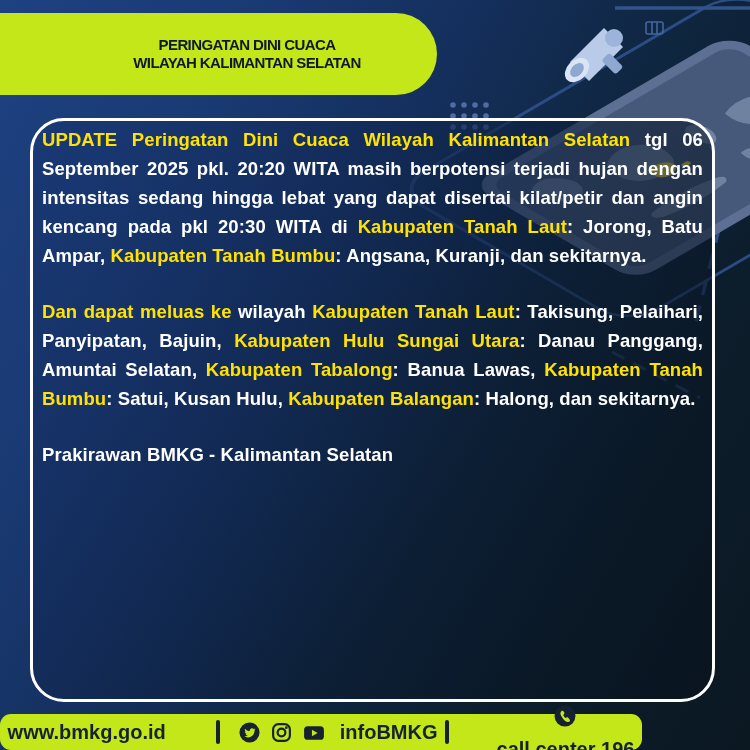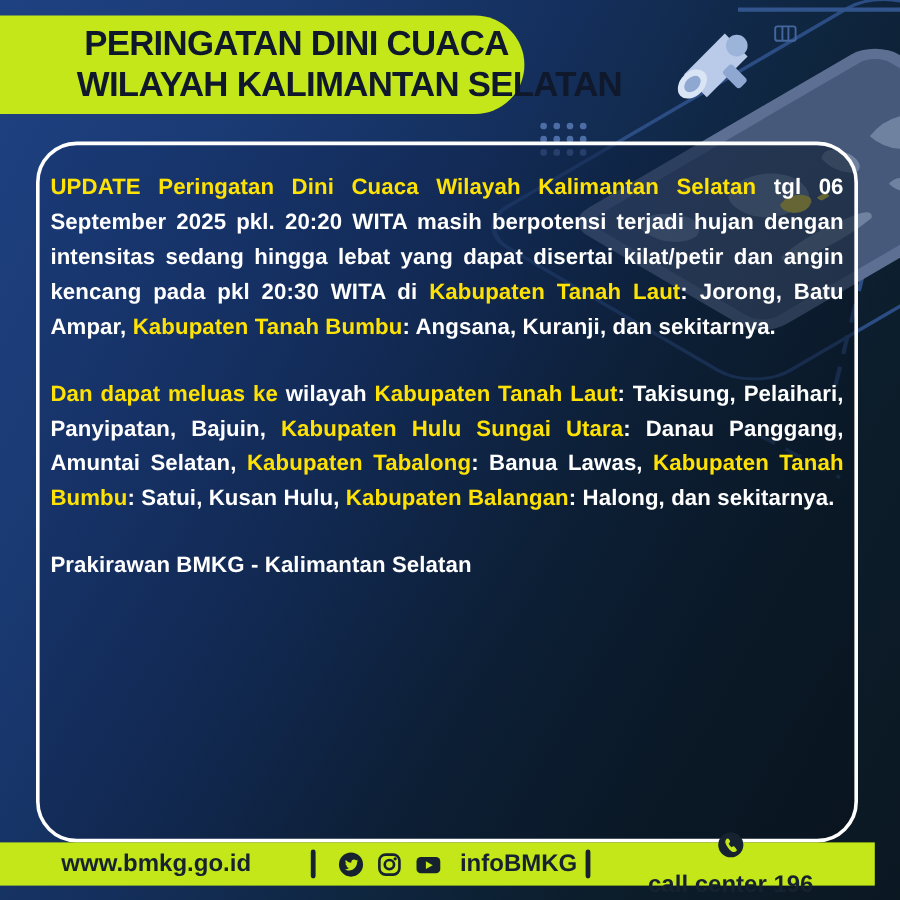--- a/index.html
+++ b/index.html
@@ -14,40 +14,40 @@
   .banner{
     position:absolute;top:13px;left:0;width:437px;height:82px;
     background:#c3e718;border-radius:0 41px 41px 0;
     display:flex;align-items:center;z-index:5;
   }
   .logo{position:absolute;left:13px;top:6px;width:56px;text-align:center;}
   .logo .logo-label{display:block;font-size:11px;font-weight:bold;color:#1d3e9c;letter-spacing:.5px;margin-top:-2px;}
   .banner-titles{
     margin-left:64px;width:366px;text-align:center;
     color:#10182b;font-weight:bold;line-height:1.18;
-    font-size:29px;letter-spacing:-0.6px;white-space:nowrap;
+    font-size:15px;letter-spacing:-0.6px;white-space:nowrap;
   }
   
   .panel{
     position:absolute;left:30px;top:118px;width:685px;height:584px;box-sizing:border-box;
     border:3.5px solid #ffffff;border-radius:34px;
     background:linear-gradient(122deg,rgba(25,56,116,.80) 0%,rgba(18,42,88,.66) 30%,rgba(11,26,46,.58) 62%,rgba(8,18,28,.66) 100%);
-    padding:20px 9px;z-index:4;
+    padding:4px 9px;z-index:4;
   }
   .warning-body{font-weight:bold;font-size:18.5px;line-height:29px;letter-spacing:.1px;}
   .warning-body p{margin:0 0 27px;}
   .warning-body p.justify{text-align:justify;text-justify:inter-word;}
   .warning-body p.left{text-align:left;}
   .warning-body span.highlight{color:#ffe205;}
   .warning-body span.normal{color:#ffffff;text-align:center;}
   
   .footer{
-    position:absolute;left:0;bottom:12px;width:729px;height:36px;background:#c3e718;z-index:6;
+    position:absolute;left:0;bottom:0;width:642px;height:36px;background:#c3e718;z-index:6;
     display:flex;align-items:center;justify-content:center;
-    color:#16222f;font-weight:bold;font-size:20px;
+    color:#16222f;font-weight:bold;font-size:20px;border-radius:11px;
   }
   .footer .site{margin-right:50px;}
   .vbar{width:4px;height:24px;background:#16222f;border-radius:2px;}
   .social{display:flex;align-items:center;gap:9px;margin:0 14px 0 18px;}
   .handle{margin-right:7px;}
   .call-group{display:flex;align-items:center;gap:10px;margin-left:48px;flex-direction:column;}
   .icon-svg{display:block;}
 </style>
 </head>
 <body>

